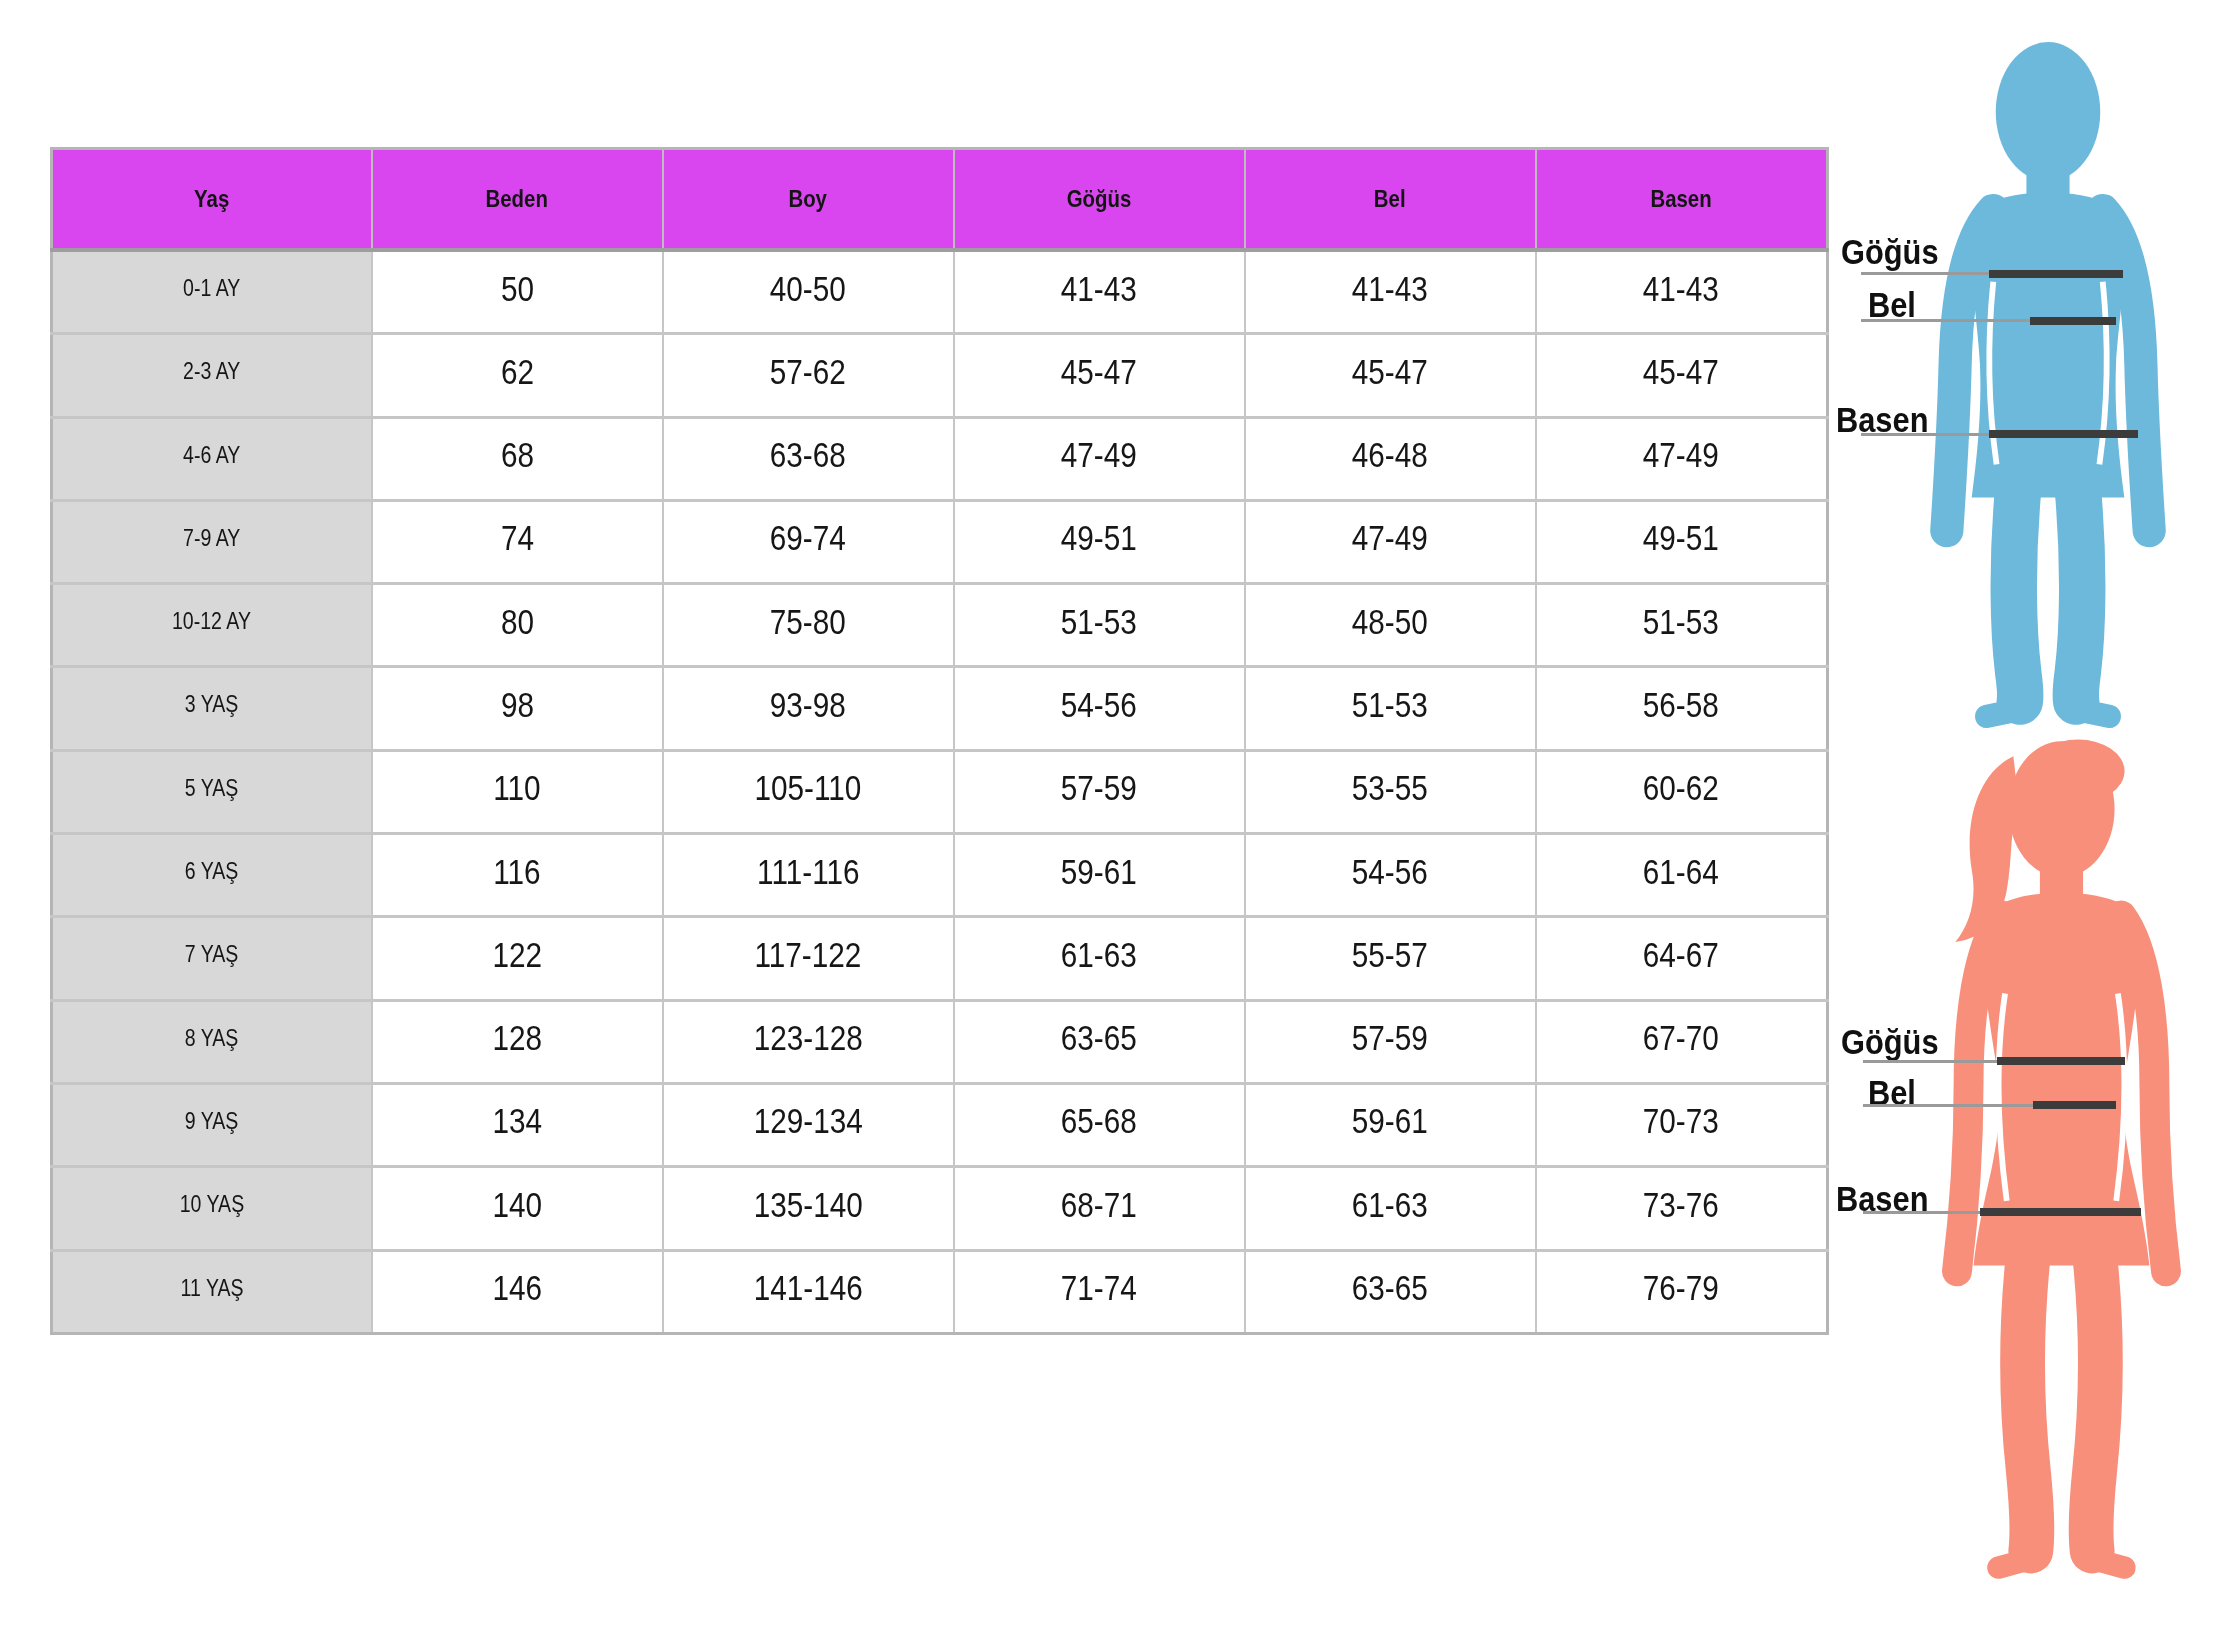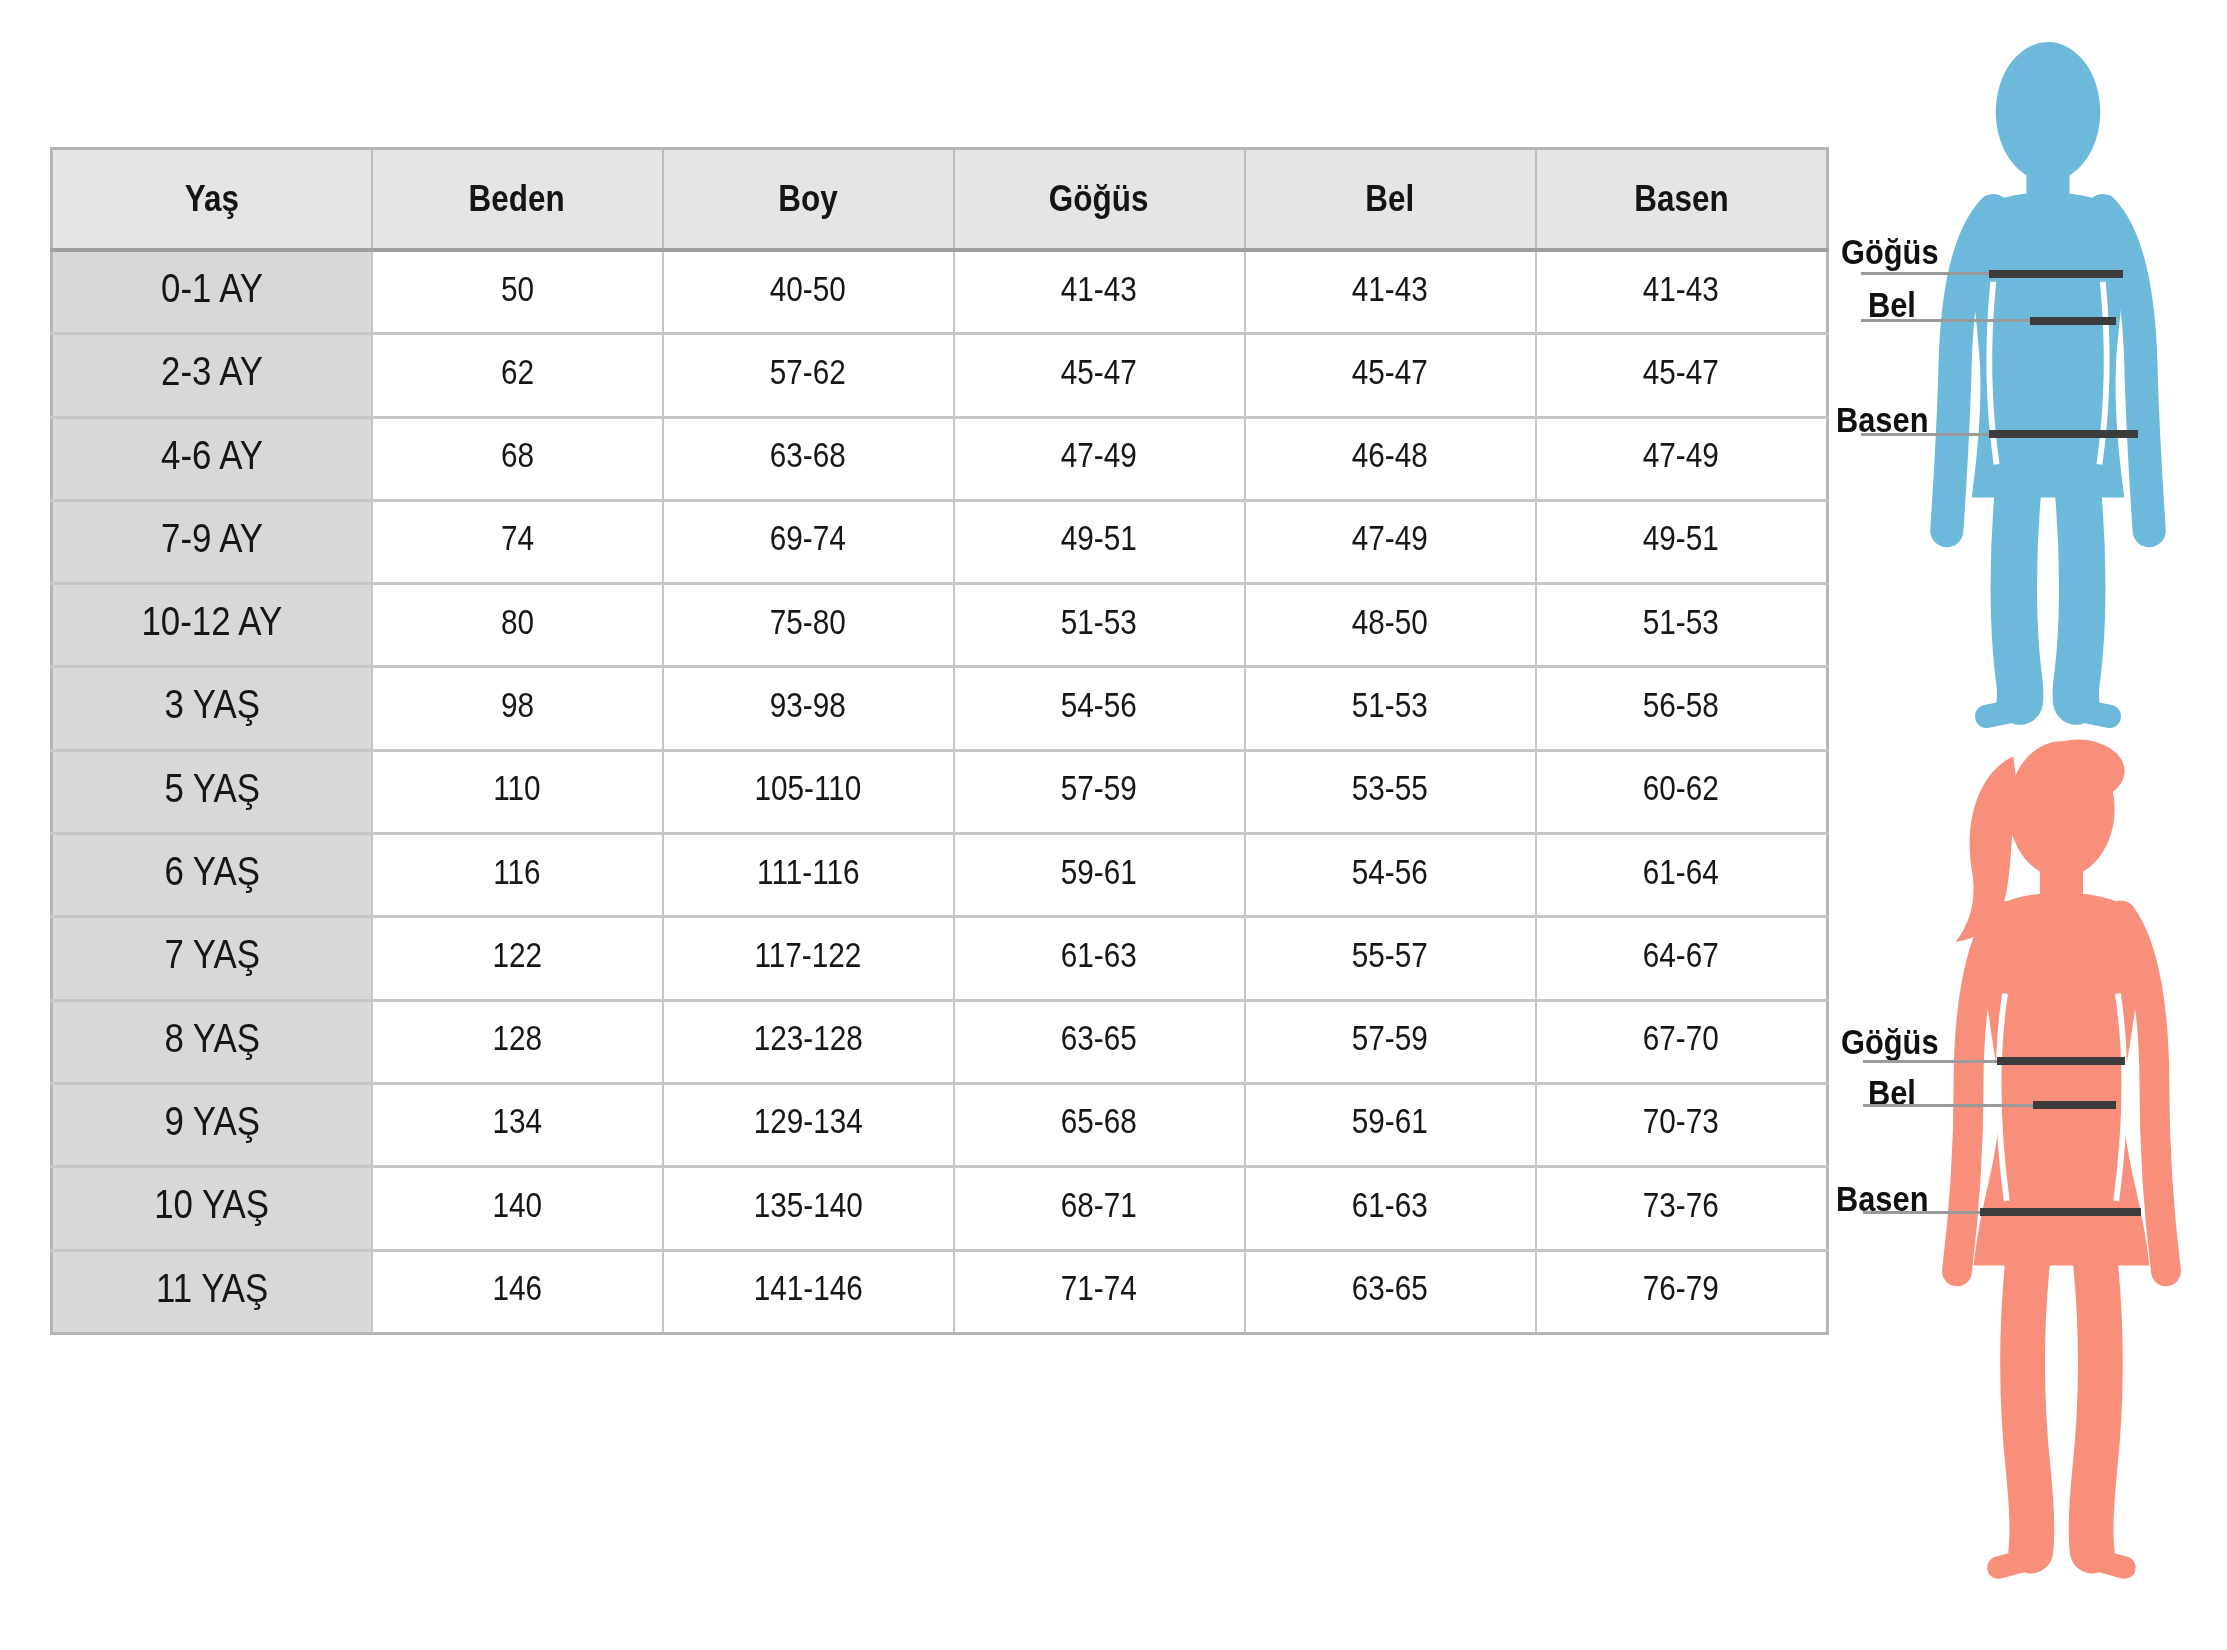--- a/index.html
+++ b/index.html
@@ -8,30 +8,30 @@
     font-family:"Liberation Sans", sans-serif; color:#1c1c1c; overflow:hidden;
   }
 
   
   .size-table {
     position:absolute; left:50px; top:147px; width:1776px;
     border-collapse:collapse; table-layout:fixed; background:#ffffff;
     border:3.3px solid #b5b5b5;
   }
   .size-table th {
-    height:96px; background:#e5e5e5; border-left:2.5px solid #bdbdbd;
-    border-bottom:4.1px solid #9e9e9e; font-weight:700; font-size:37px;
+    height:96px; background:#d946ef; border-left:2.5px solid #bdbdbd;
+    border-bottom:4.1px solid #9e9e9e; font-weight:700; font-size:24px;
     text-align:center; vertical-align:middle; color:#141414;
   }
   .size-table td {
     height:71px; background:#ffffff; border-left:2.5px solid #c6c6c6;
     border-top:3.3px solid #c6c6c6; font-size:35px; font-weight:400;
     text-align:center; vertical-align:middle; padding-bottom:8.3px; color:#161616;
   }
-  .size-table td:first-child { background:#d8d8d8; font-size:41px; }
+  .size-table td:first-child { background:#d8d8d8; font-size:23px; }
   .size-table th:first-child, .size-table td:first-child { border-left:none; }
   .cnd { display:inline-block; transform:scaleX(0.85); transform-origin:center; white-space:nowrap; }
 
   
   .fig { position:absolute; }
   .fig svg { display:block; }
 
   
   .mlabel {
     position:absolute; font-weight:700; font-size:35px; color:#101010;

